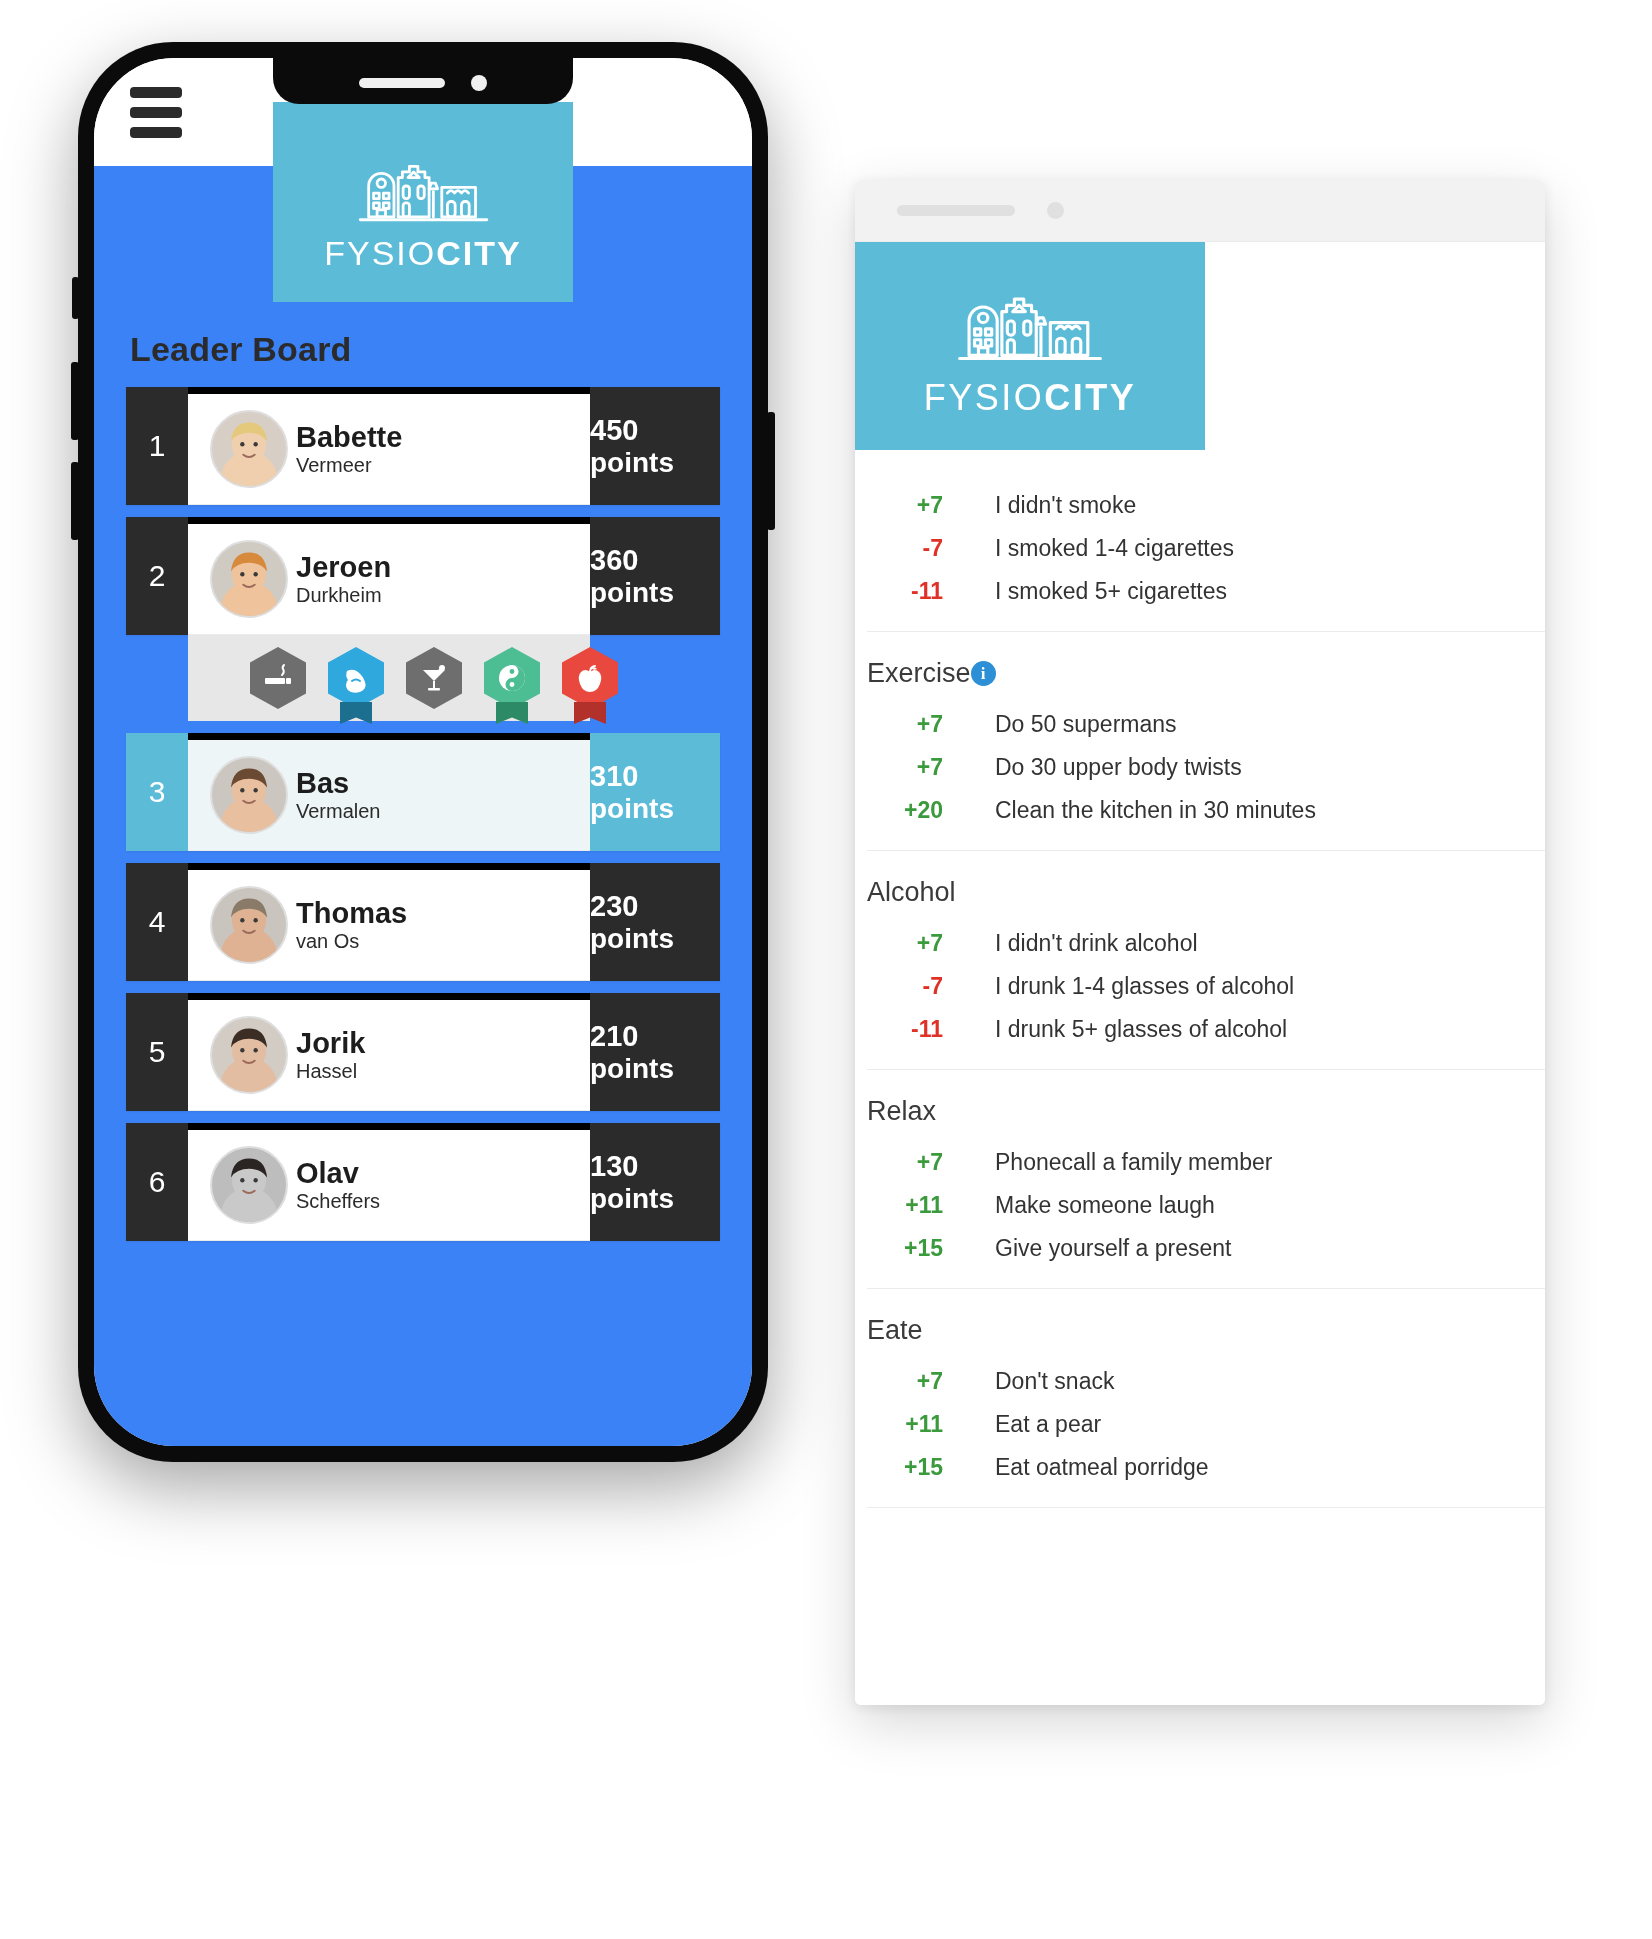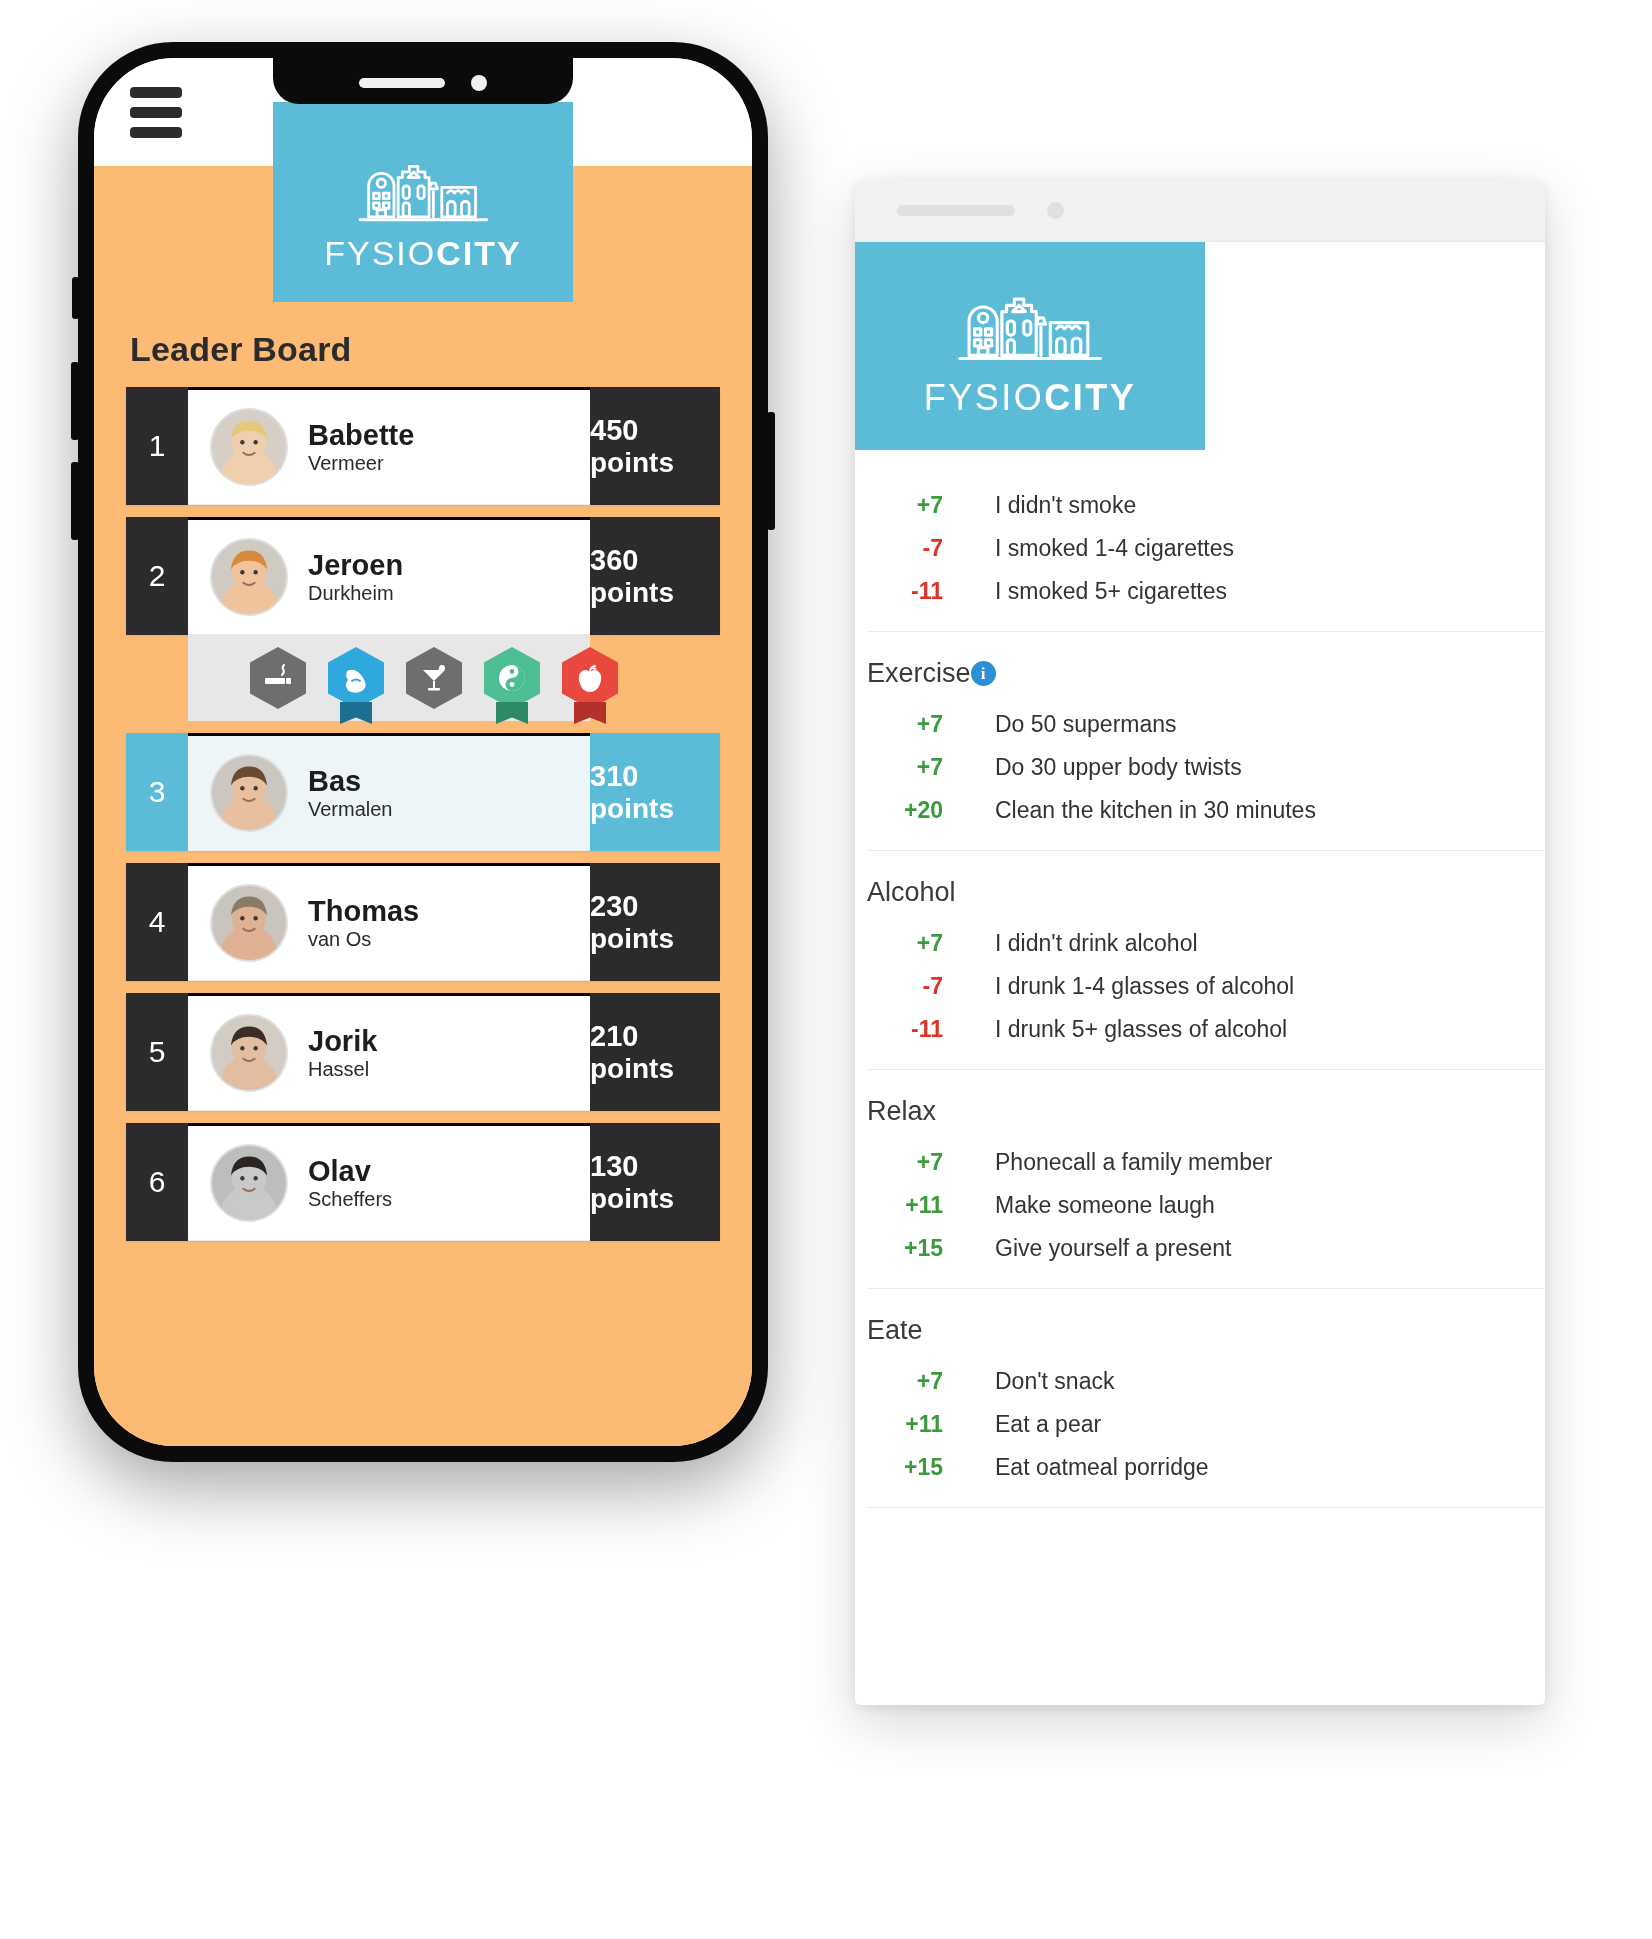--- a/index.html
+++ b/index.html
@@ -109,42 +109,42 @@
   .phone-logo {
     position: absolute; left: 50%; transform: translateX(-50%); top: 44px;
     width: 300px; height: 200px; background: #5cbcd8; z-index: 30;
     display: flex; flex-direction: column; align-items: center; justify-content: flex-start;
     padding-top: 40px;
   }
   .phone-logo .logo-word { font-size: 34px; letter-spacing: 2px; margin-top: 4px; }
 
   .content {
     position: absolute; top: 108px; left: 0; right: 0; bottom: 0;
-    background: #fdba74; overflow: hidden; padding: 0 32px;
+    background: #3b82f6; overflow: hidden; padding: 0 32px;
   }
   .board-title {
     font-size: 34px; font-weight: 700; color: #2b2b2b;
     padding: 164px 0 18px 4px; letter-spacing: 0.2px;
   }
 
   .lb-row {
     display: flex; align-items: stretch; height: 118px;
     margin-bottom: 12px;
     background: #fff;
     box-shadow: 0 1px 2px rgba(0,0,0,0.07);
   }
   .lb-rank {
     width: 62px; background: #2b2b2b; color: #fff;
     display: flex; align-items: center; justify-content: center;
     font-size: 30px; font-weight: 400;
   }
   .lb-main {
     flex: 1; display: flex; align-items: center;
-    background: #fff; padding-left: 22px; gap: 20px;
-    border-top: 3px solid #000000; border-bottom: 1px solid #ececec;
+    background: #fff; padding-left: 22px; gap: 8px;
+    border-top: 7px solid #000000; border-bottom: 1px solid #ececec;
   }
   .avatar {
     width: 78px; height: 78px; border-radius: 50%;
     overflow: hidden; flex: 0 0 78px;
     border: 2px solid #dedede; background: #ddd;
   }
   .avatar svg { display: block; width: 100%; height: 100%; }
   .lb-name { line-height: 1.18; }
   .lb-first { font-size: 29px; font-weight: 700; color: #1d1d1d; }
   .lb-last  { font-size: 20px; font-weight: 400; color: #2b2b2b; }

